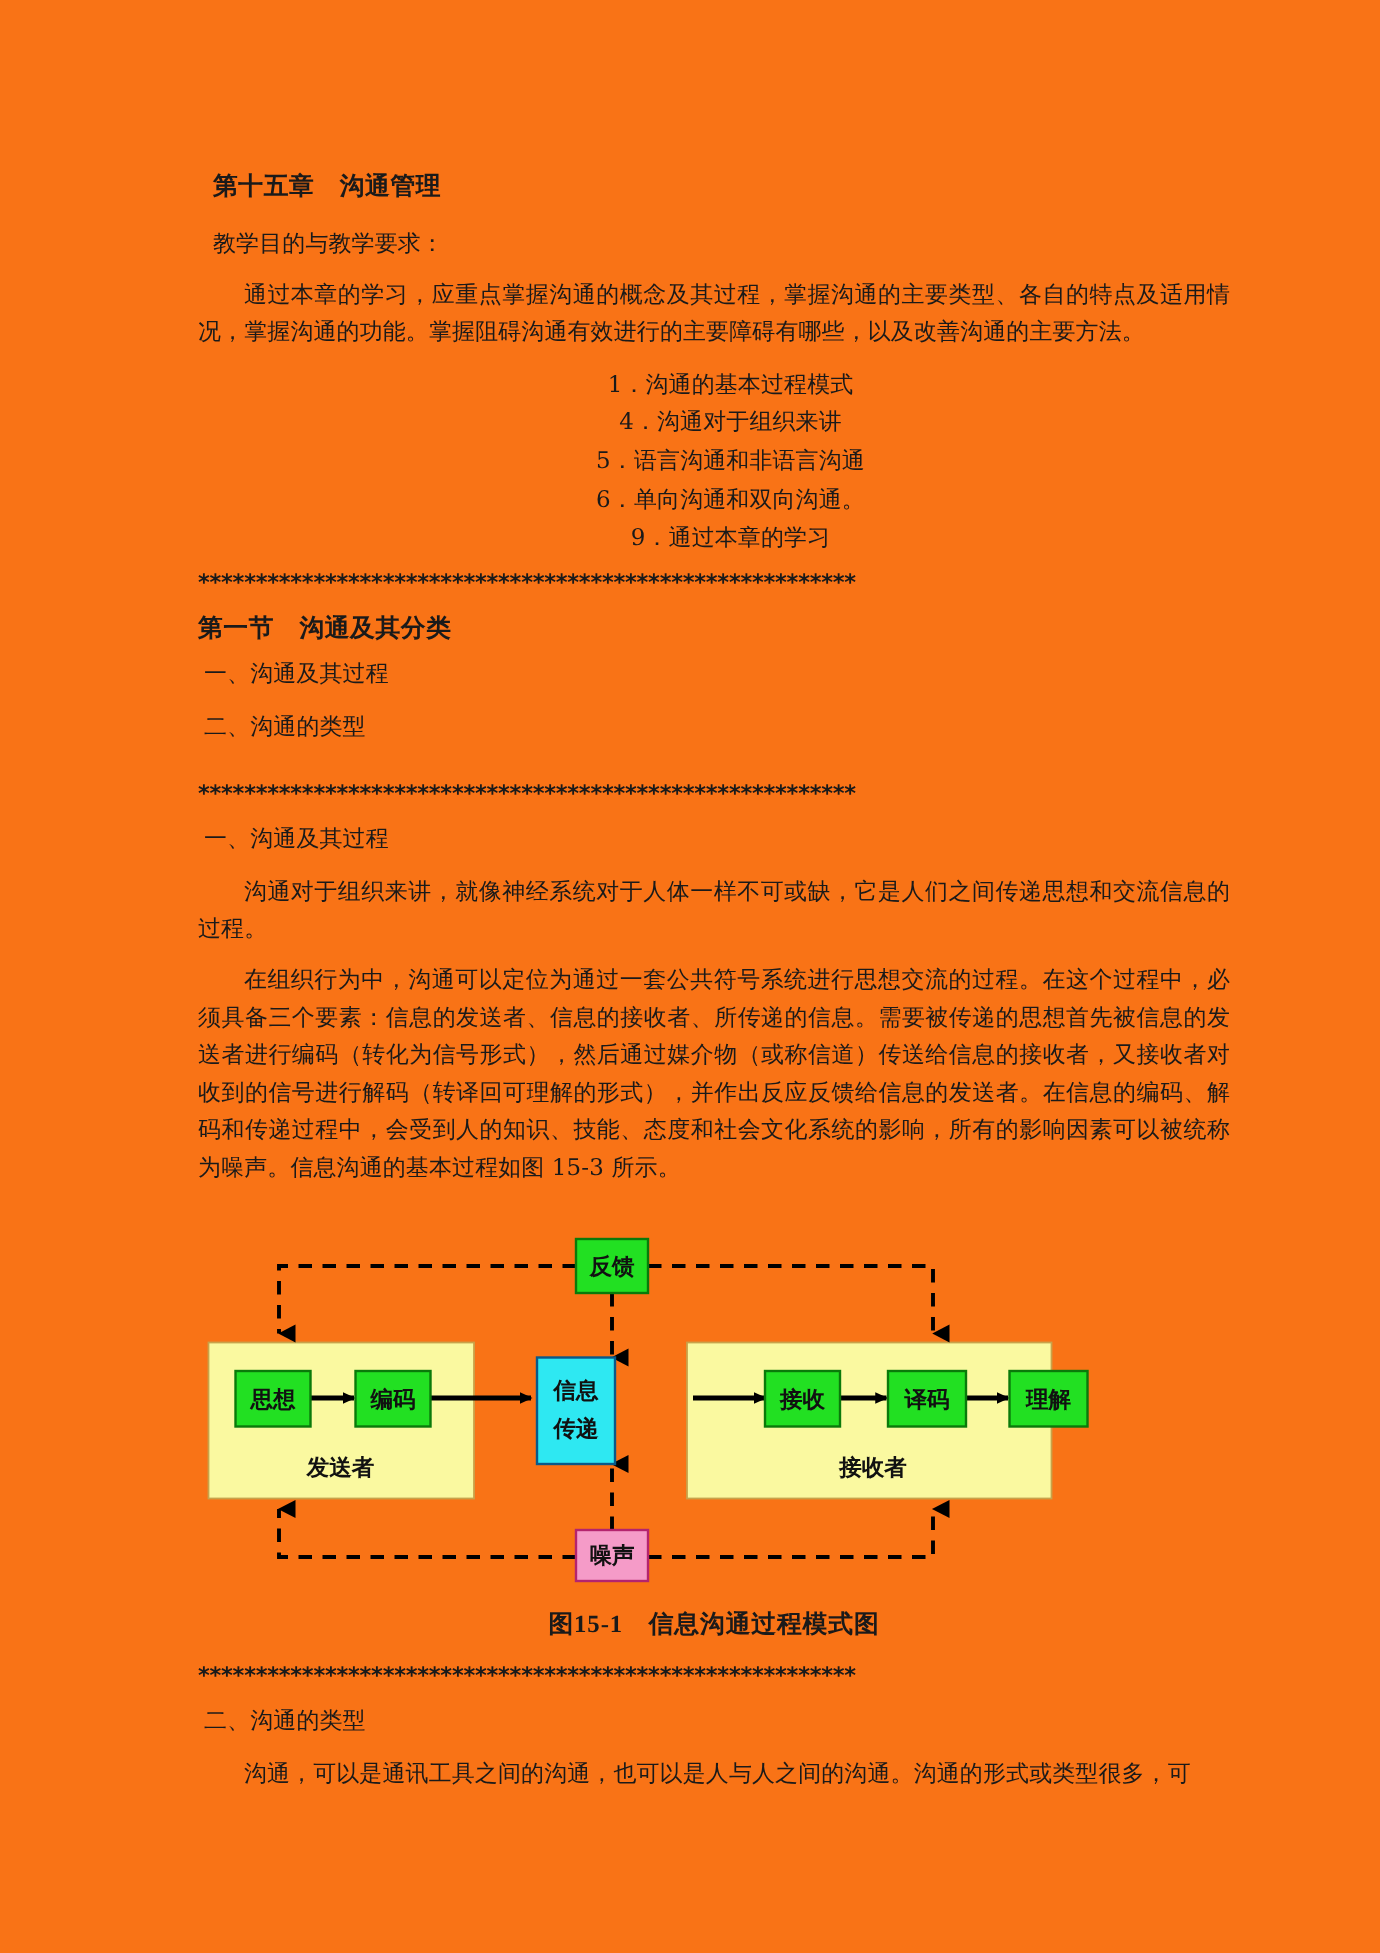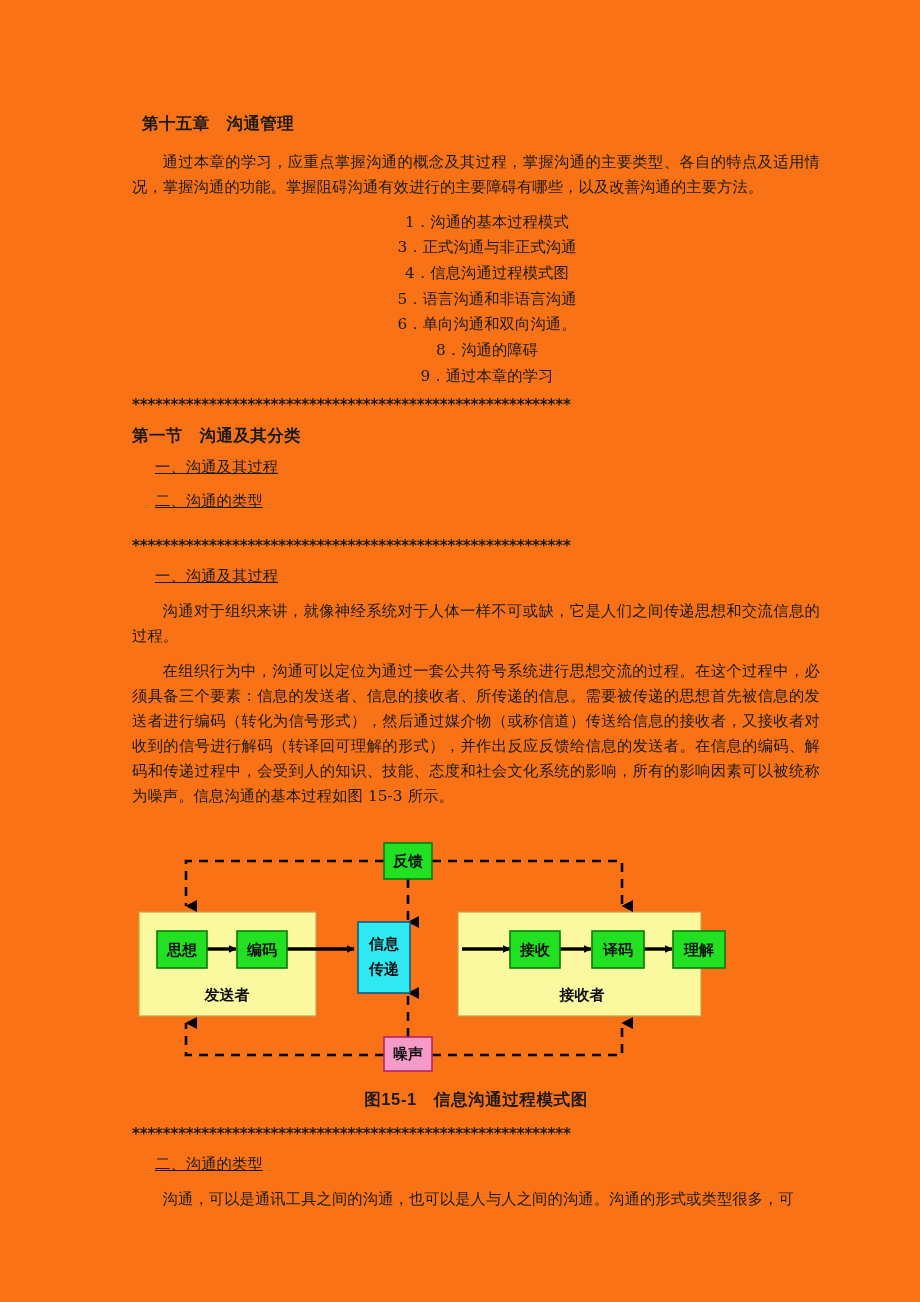--- a/index.html
+++ b/index.html
@@ -81,41 +81,40 @@
     letter-spacing: -0.15px;
     margin: 7px 0 8px 0;
     white-space: nowrap;
     overflow: hidden;
     font-weight: bold;
     font-family: "DejaVu Sans", "Liberation Sans", sans-serif;
   }
   .sub-head {
     font-size: 15.3px;
     line-height: 1.63;
-    margin: 0 0 10px 23px;
-    letter-spacing: 0.1px;
-    text-decoration: underline;
+    margin: 0 0 10px 4px;
+    letter-spacing: 0.1px;
   }
   .spacer-sm { height: 6px; }
 
   
   .figure {
     position: relative;
     width: 688px;
     height: 255px;
     margin: 22px 0 4px 0;
   }
   .figure svg { display: block; }
   .fig-caption {
     text-align: center;
     font-size: 16.5px;
     font-weight: bold;
     letter-spacing: 0.6px;
     margin: 4px 0 14px 0;
-    font-family: Liberation Sans, sans-serif;
+    font-family: Liberation Serif, serif;
   }
 
   
   .svg-box-label {
     font-family: "DejaVu Sans", "Liberation Sans", sans-serif;
     font-size: 15px;
     font-weight: bold;
     fill: #111111;
   }
   .svg-group-label {
@@ -126,31 +125,30 @@
   }
 </style>
 </head>
 <body>
 
 <div class="page">
   <div class="content">
 
     <h1 class="h-chapter">第十五章　沟通管理</h1>
 
+    <p class="label-line">教学目的与教学要求：</p>
 
     <p class="para indent">通过本章的学习，应重点掌握沟通的概念及其过程，掌握沟通的主要类型、各自的特点及适用情况，掌握沟通的功能。掌握阻碍沟通有效进行的主要障碍有哪些，以及改善沟通的主要方法。</p>
 
 
     <ul class="list">
       <li><span class="num">1．</span><span>沟通的基本过程模式</span></li>
-      <li><span class="num">3．</span><span>正式沟通与非正式沟通</span></li>
-      <li><span class="num">4．</span><span>信息沟通过程模式图</span></li>
+      <li><span class="num">4．</span><span>沟通对于组织来讲</span></li>
       <li><span class="num">5．</span><span>语言沟通和非语言沟通</span></li>
       <li><span class="num">6．</span><span>单向沟通和双向沟通。</span></li>
-      <li><span class="num">8．</span><span>沟通的障碍</span></li>
       <li><span class="num">9．</span><span>通过本章的学习</span></li>
     </ul>
 
     <div class="rule">*********************************************************</div>
 
     <h2 class="h-section">第一节　沟通及其分类</h2>
 
     <p class="sub-head">一、沟通及其过程</p>
     <p class="sub-head">二、沟通的类型</p>
 

